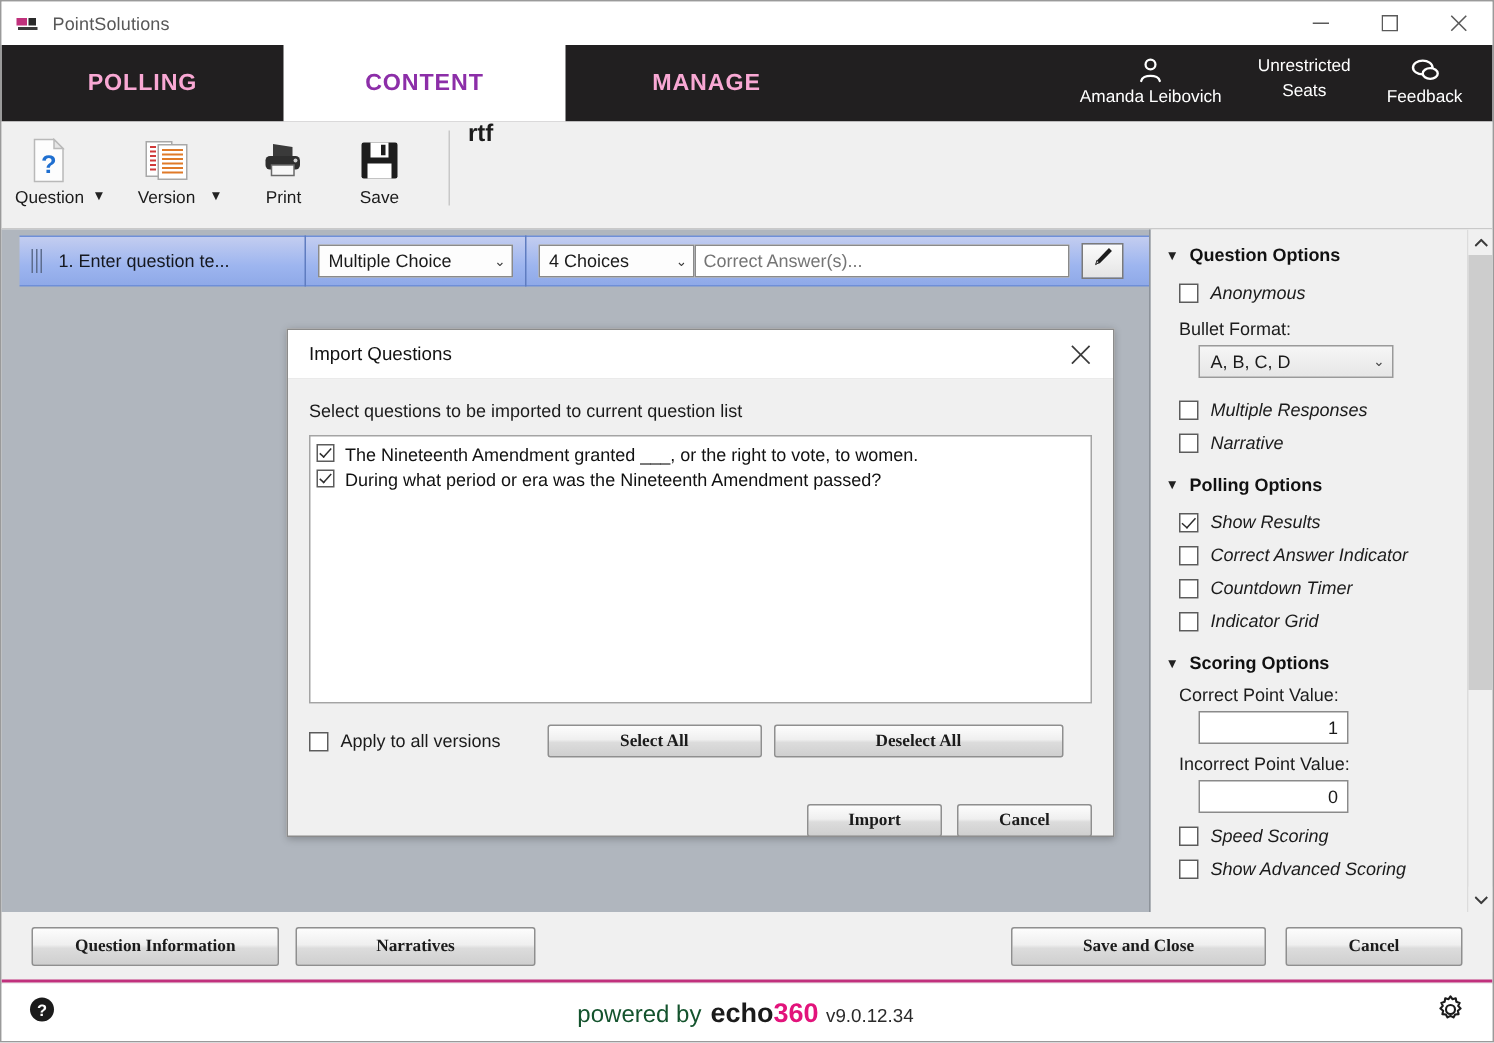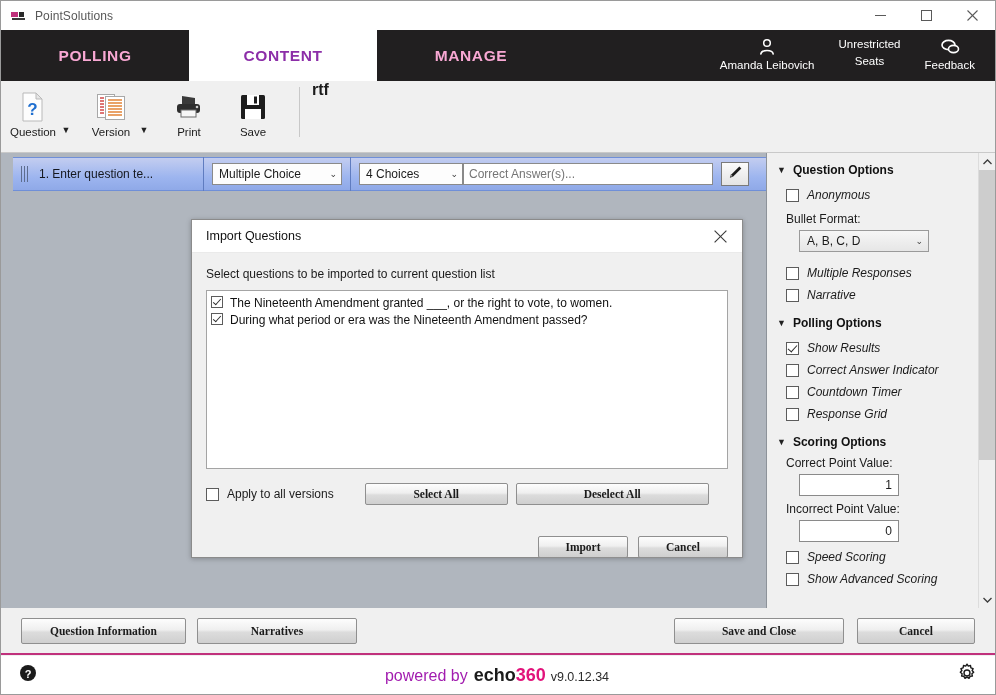--- a/index.html
+++ b/index.html
@@ -200,21 +200,21 @@
   .w-narr { width: 160px; margin-left: 11px; }
   .w-save { width: 170px; margin-left: auto; }
   .w-cancel { width: 118px; margin-left: 13px; }
 
   
   .footer {
     position: absolute; left: 0; top: 655px; width: 994px; height: 38px;
     background: #ffffff; display: flex; align-items: center; padding: 0 18px;
   }
   .f-logo { margin: 0 auto; display: flex; align-items: baseline; }
-  .f-powered { font-size: 16px; color: #a21caf; font-weight: normal; }
+  .f-powered { font-size: 16px; color: #14532d; font-weight: normal; }
   .f-echo { font-size: 18px; font-weight: bold; color: #1b1b1b; margin-left: 6px; }
   .f-360 { font-size: 18px; font-weight: bold; color: #e2137b; }
   .f-ver { font-size: 12.5px; color: #2b2b2b; margin-left: 5px; }
 
   
   .modal {
     position: absolute; left: 190px; top: 218px; width: 552px; height: 339px;
     background: #f0f0f0; border: 1px solid #8b8b8b;
     box-shadow: 0 1px 5px rgba(0,0,0,.25);
   }
@@ -457,21 +457,21 @@
       <div class="rp-check">
         <span class="cb"></span>
         <span>Correct Answer Indicator</span>
       </div>
       <div class="rp-check">
         <span class="cb"></span>
         <span>Countdown Timer</span>
       </div>
       <div class="rp-check">
         <span class="cb"></span>
-        <span>Response Grid</span>
+        <span>Indicator Grid</span>
       </div>
 
       <div class="rp-spacer"></div>
 
       <div class="rp-group-title">
         <span class="tri">▼</span>
         <span>Scoring Options</span>
       </div>
       <div class="rp-label">Correct Point Value:</div>
       <div class="rp-num">1</div>

